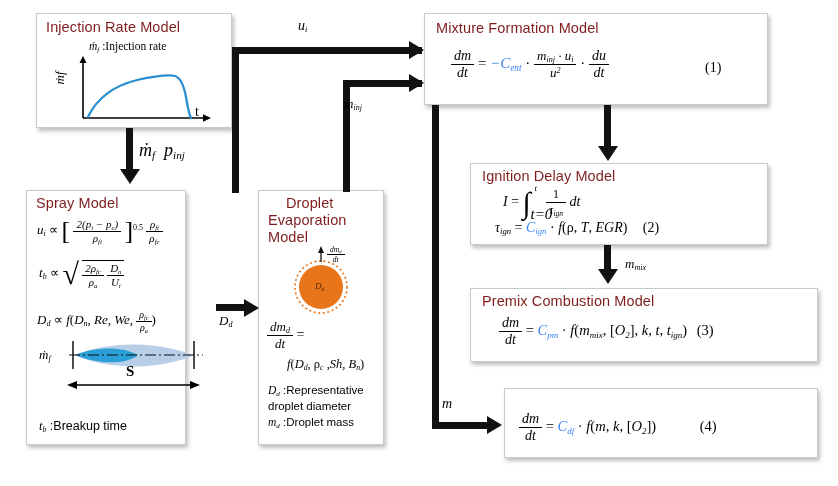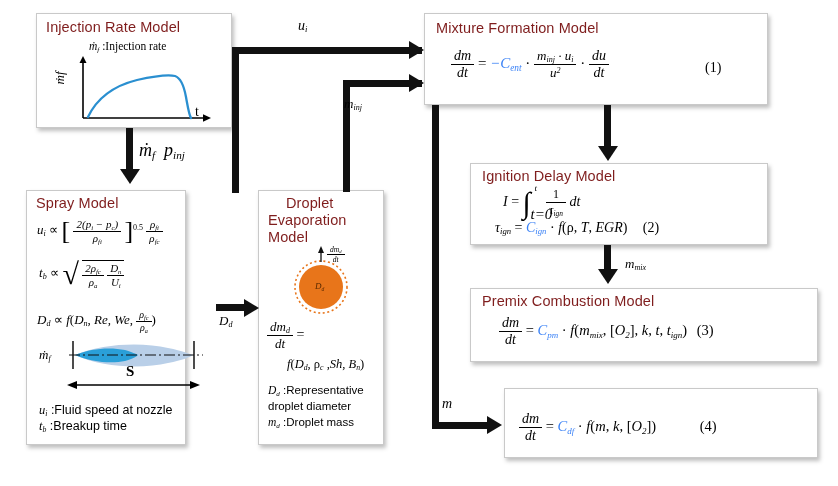--- a/index.html
+++ b/index.html
@@ -101,24 +101,20 @@
       <path d="M42,16 C58,9 78,8 92,11 C99,13 103,15 105,16 C103,18 99,20 92,22 C78,25 58,23 42,16 Z" fill="#2a9fd8" stroke="none"></path>
       <line x1="36" y1="16" x2="170" y2="16" stroke="#111" stroke-width="1.1" stroke-dasharray="11,3,2,3"></line>
       <line x1="40" y1="46" x2="161" y2="46" stroke="#000" stroke-width="1.4"></line>
       <polygon points="34,46 44,42 44,50" fill="#000"></polygon>
       <polygon points="167,46 157,42 157,50" fill="#000"></polygon>
     </svg>
     <div class="mi" style="position:absolute;left:6px;top:8px;font-size:13px;">ṁ<sub>f</sub></div>
     <div class="mu" style="position:absolute;left:93px;top:24px;font-size:15px;font-weight:600;">S</div>
   </div>
 
-  <div class="note" style="position:absolute;left:12px;top:212px;">
-    <span class="mi" style="font-family:'Liberation Serif',serif;">u<sub>i</sub></span>
-    <span>:Fluid speed at nozzle</span>
-  </div>
   <div class="note" style="position:absolute;left:12px;top:228px;text-align:center;">
     <span class="mi" style="font-family:'Liberation Serif',serif;">t<sub>b</sub></span>
     <span>:Breakup time</span>
   </div>
 </div>
 
 <div class="box" style="left:258px;top:190px;width:126px;height:255px;">
   <div class="title" style="position:absolute;left:27px;top:4px;">Droplet</div>
   <div class="title" style="position:absolute;left:9px;top:21px;">Evaporation</div>
   <div class="title" style="position:absolute;left:9px;top:38px;">Model</div>

